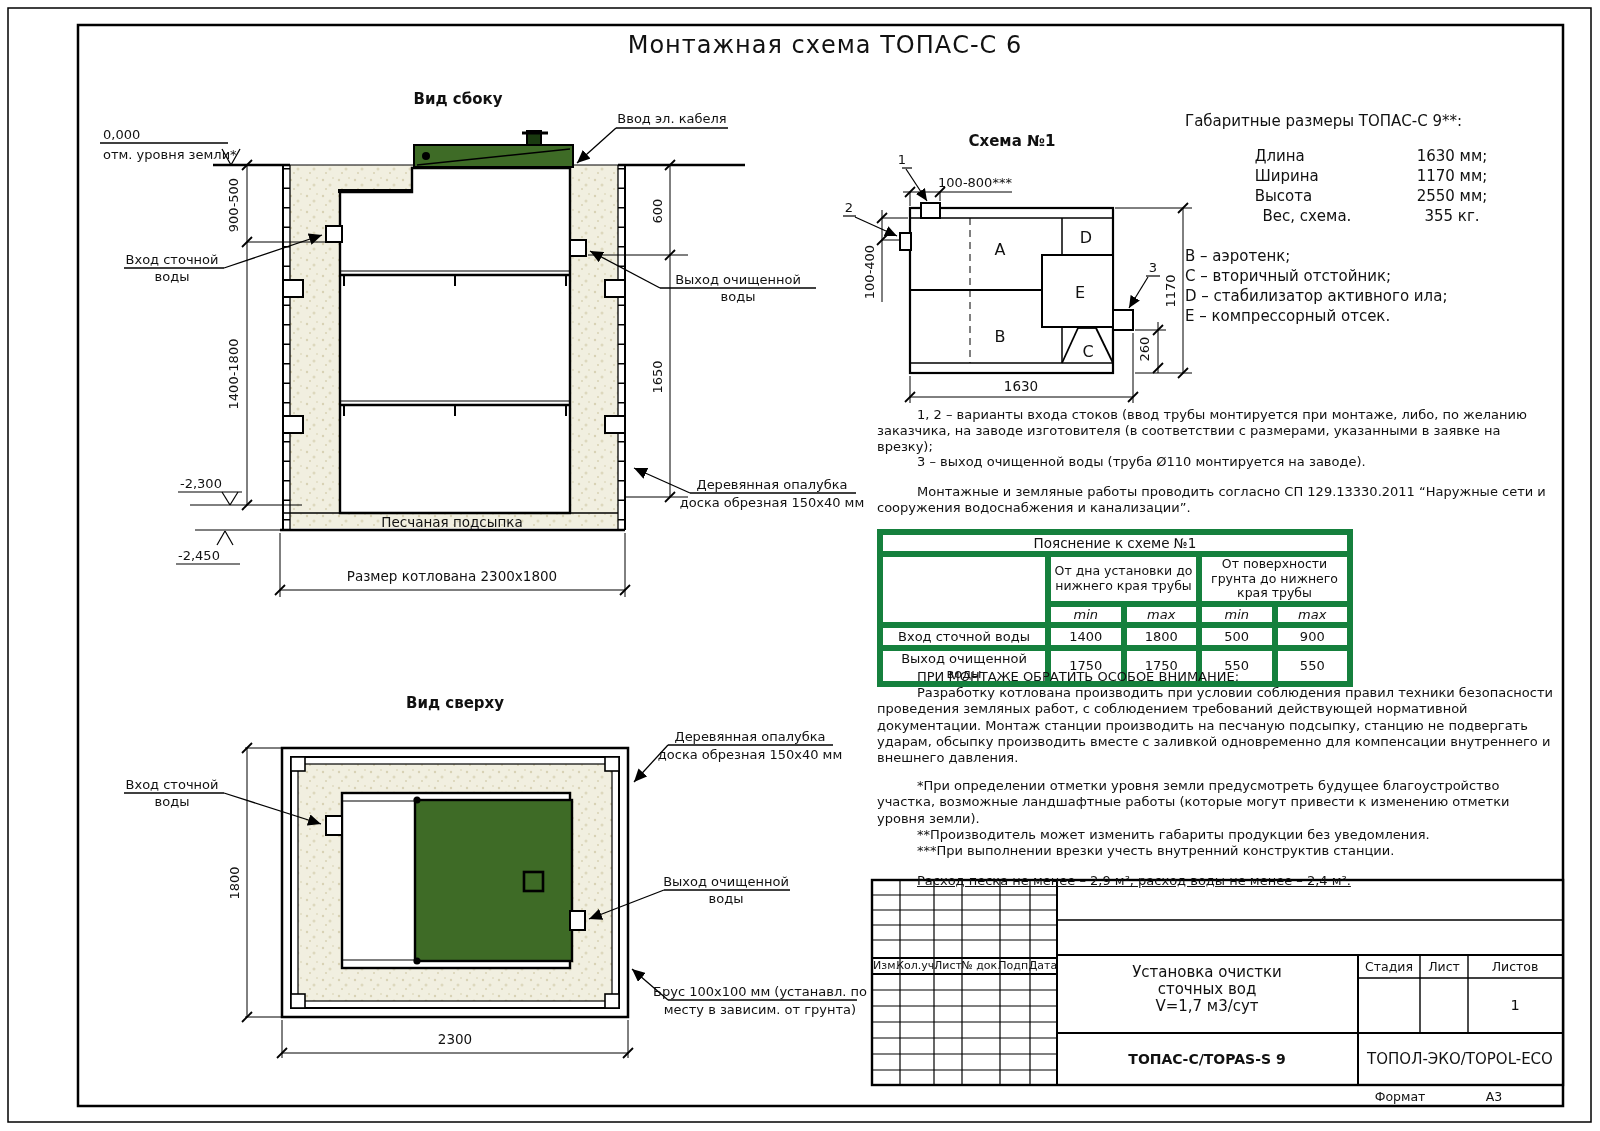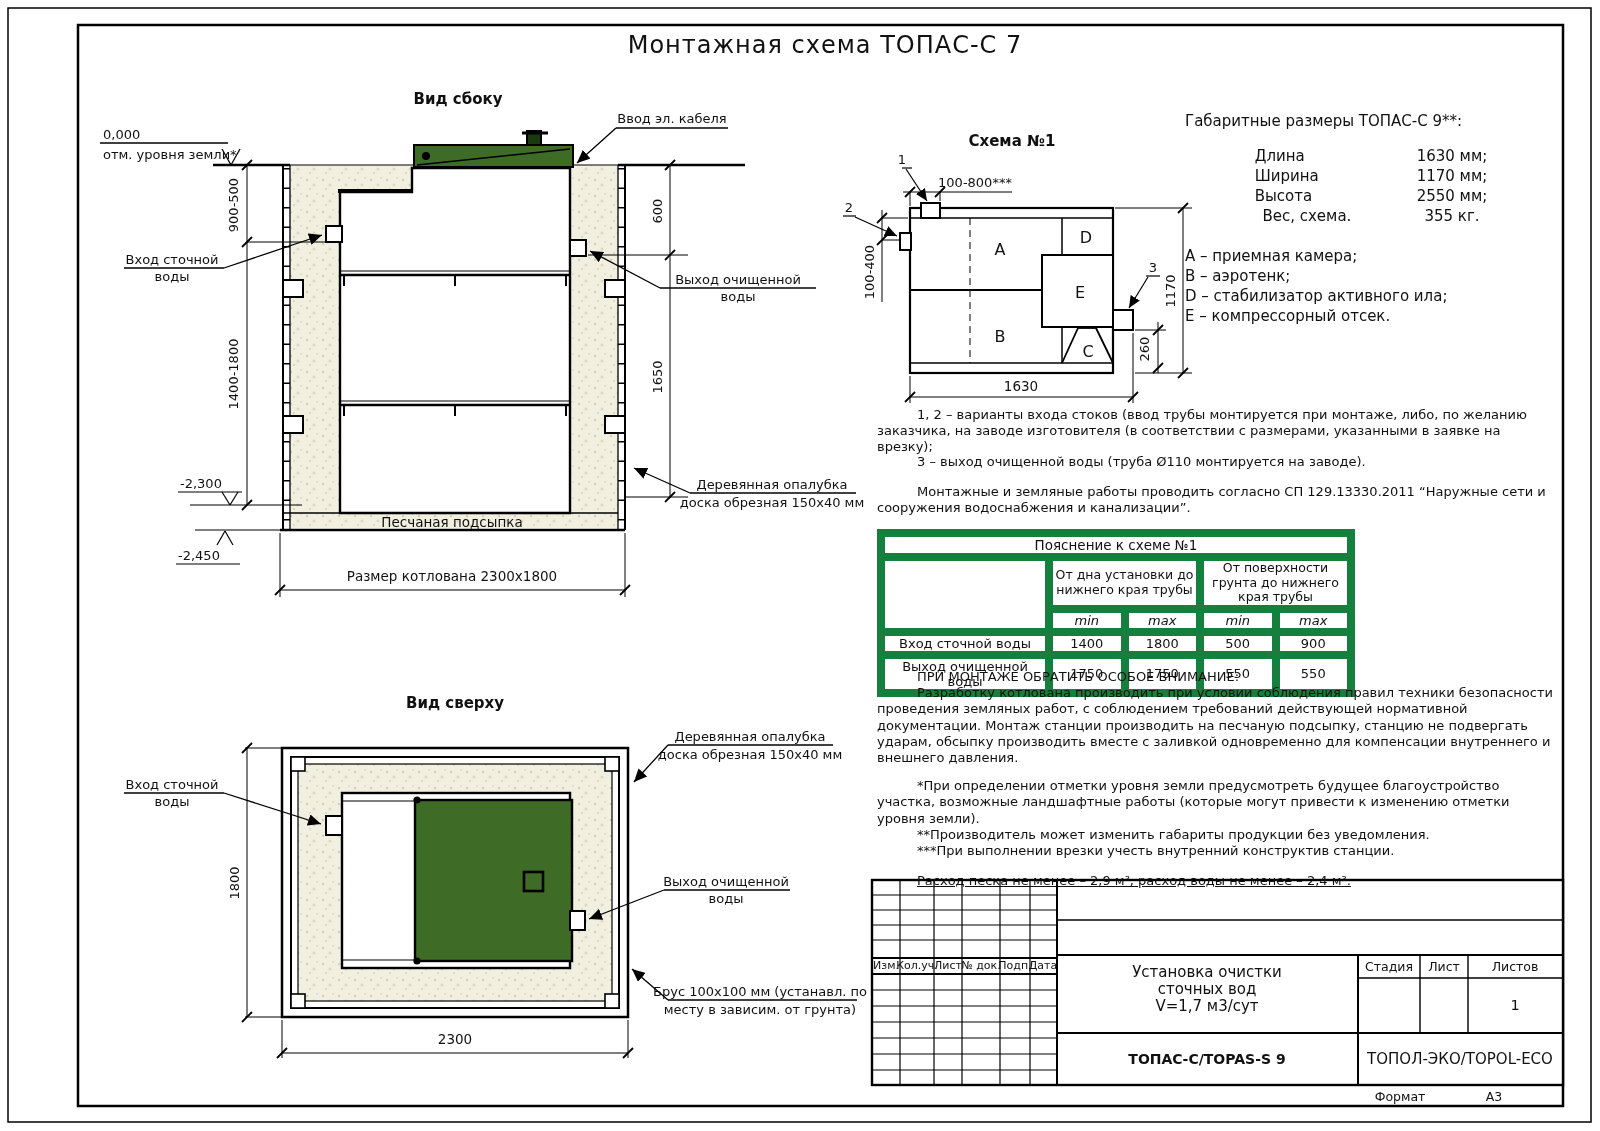--- a/index.html
+++ b/index.html
@@ -27,21 +27,21 @@
   #specs { left:1185px; top:112px; width:372px; font-size:15px; }
   #specs .spec-title { margin-bottom:16px; }
   .spec-row { display:flex; line-height:20px;justify-content:center; }
   .spec-label { width:162px; }
   #specs .legend { margin-top:20px; line-height:20px; }
   #notes { left:877px; top:407px; width:672px; font-size:13px; line-height:15.8px; }
   #notes p { text-indent:40px; }
   #notes .gap { margin-top:14px; }
   #pipe-table { left:877px; top:529px; }
   #pipe-table table { border-collapse:collapse; table-layout:fixed; width:470px; font-size:13px; }
-  #pipe-table th, #pipe-table td { border:8px solid #15803d; padding:0 2px; text-align:center; font-weight:normal; }
+  #pipe-table th, #pipe-table td { border:6px solid #15803d; padding:0 2px; text-align:center; font-weight:normal; }
   #pipe-table .tt { height:22px; font-size:13.5px; }
   #pipe-table .grp { height:40px; line-height:14.5px; font-size:12.5px; }
   #pipe-table .mm { height:20px;font-style:italic; }
   #pipe-table .dr { height:23px; }
   #pipe-table col.c0 { width:168px; } #pipe-table col.cv { width:75.5px; }
   #attention { left:877px; top:669px; width:676px; font-size:13px; line-height:16.2px; }
   #attention p { text-indent:40px; }
   #attention .fns { margin-top:12px; }
   #attention .cons { margin-top:14px; text-decoration:underline; }
 </style>
@@ -371,43 +371,43 @@
     <text class="tbb" x="1207" y="977">Установка очистки</text>
     <text class="tbb" x="1207" y="994">сточных вод</text>
     <text class="tbb" x="1207" y="1011">V=1,7 м3/сут</text>
     <text class="tbm" x="1207" y="1064">ТОПАС-С/TOPAS-S 9</text>
     <text class="tbb" x="1460" y="1064">ТОПОЛ-ЭКО/TOPOL-ECO</text>
     <text class="tbh2" x="1400" y="1101">Формат</text>
     <text class="tbh2" x="1494" y="1101">А3</text>
   </g>
 </svg>
 
-  <div id="page-title" class="htxt">Монтажная схема ТОПАС-С 7</div>
+  <div id="page-title" class="htxt">Монтажная схема ТОПАС-С 6</div>
 
   <div id="specs" class="htxt">
     <div class="spec-title">Габаритные размеры ТОПАС-С 9**:</div>
     <div class="spec-row">
       <span class="spec-label">Длина</span>
       <span class="spec-val">1630 мм;</span>
     </div>
     <div class="spec-row">
       <span class="spec-label">Ширина</span>
       <span class="spec-val">1170 мм;</span>
     </div>
     <div class="spec-row">
       <span class="spec-label">Высота</span>
       <span class="spec-val">2550 мм;</span>
     </div>
     <div class="spec-row">
       <span class="spec-label">Вес, схема.</span>
       <span class="spec-val">355 кг.</span>
     </div>
     <div class="legend">
-      <div>А – приемная камера;</div>
       <div>В – аэротенк;</div>
+      <div>С – вторичный отстойник;</div>
       <div>D – стабилизатор активного ила;</div>
       <div>Е – компрессорный отсек.</div>
     </div>
   </div>
 
   <div id="notes" class="htxt">
     <p>1, 2 – варианты входа стоков (ввод трубы монтируется при монтаже, либо, по желанию заказчика, на заводе изготовителя (в соответствии с размерами, указанными в заявке на врезку);</p>
     <p>3 – выход очищенной воды (труба Ø110 монтируется на заводе).</p>
     <p class="gap">Монтажные и земляные работы проводить согласно СП 129.13330.2011 “Наружные сети и сооружения водоснабжения и канализации”.</p>
   </div>

